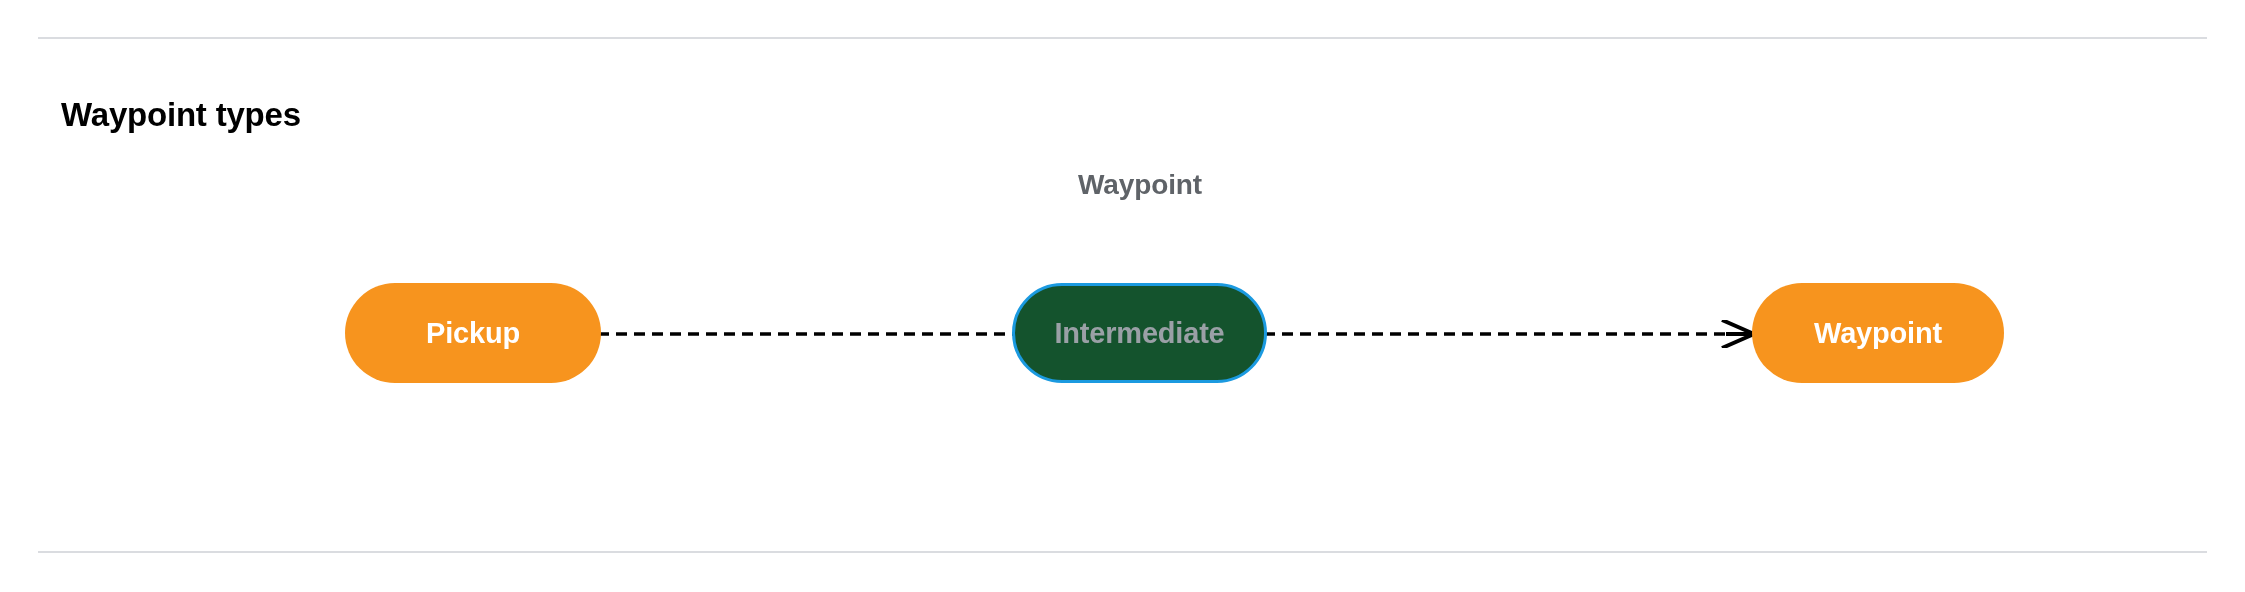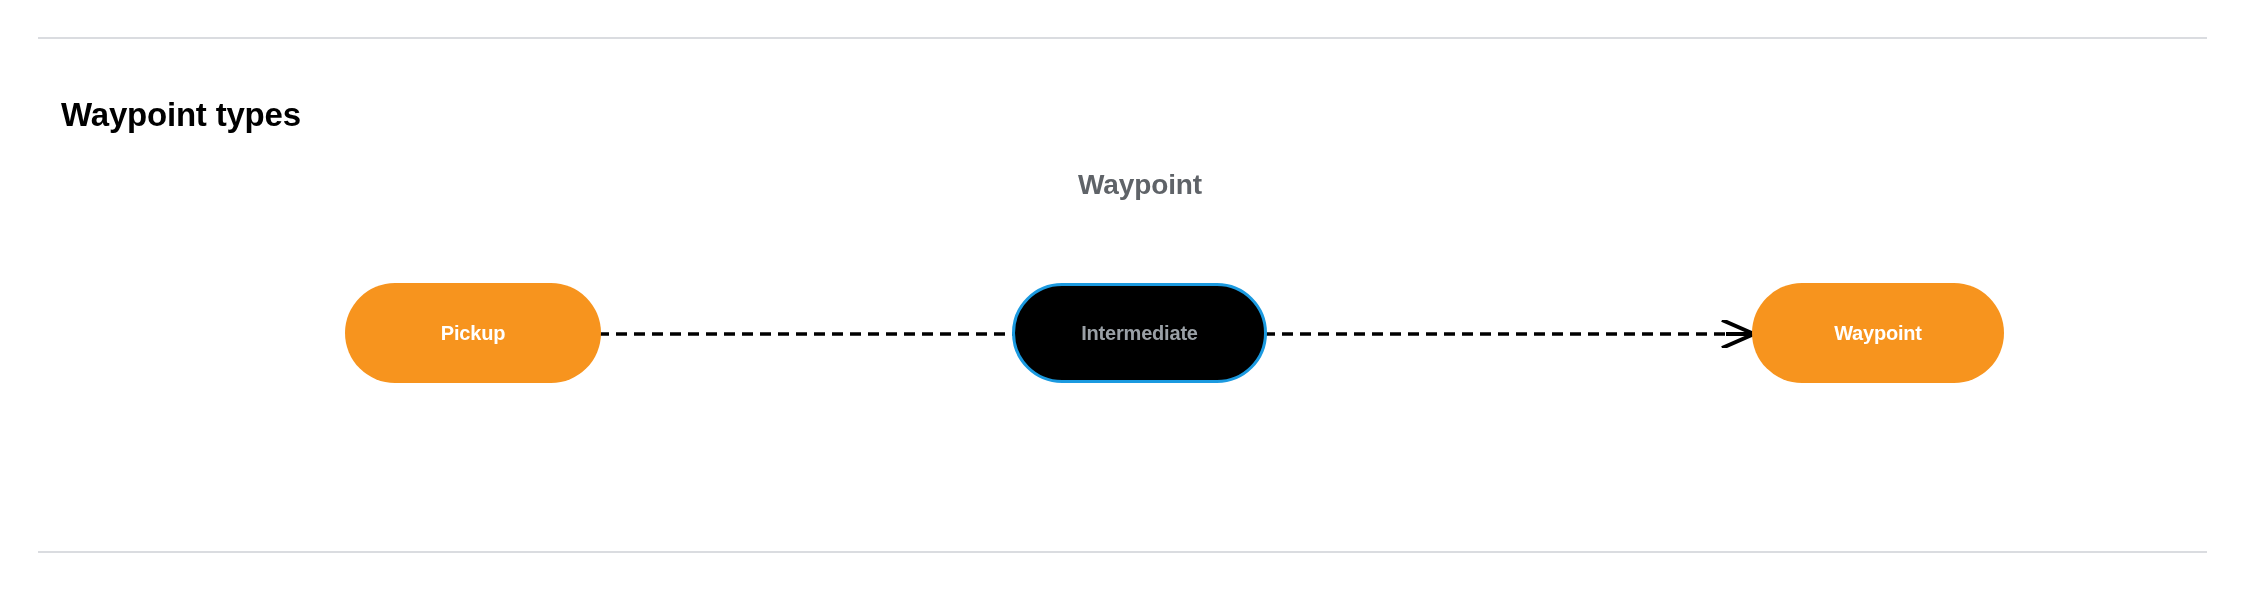--- a/index.html
+++ b/index.html
@@ -73,37 +73,37 @@
   
   .node {
     position: absolute;
     top: 283px;
     height: 100px;
     border-radius: 50px;
     display: flex;
     align-items: center;
     justify-content: center;
     box-sizing: border-box;
-    font-size: 20px;
+    font-size: 29px;
     font-weight: 700;
     letter-spacing: -0.2px;
     white-space: nowrap;
   }
 
   .node-pickup {
     left: 345px;
     width: 256px;
     background: #f7941e;
     color: #ffffff;
   }
 
   .node-intermediate {
     left: 1012px;
     width: 255px;
-    background: #000000;
+    background: #14532d;
     border: 3px solid #1b9ae0;
     color: #9aa0a6;
   }
 
   .node-dropoff {
     left: 1752px;
     width: 252px;
     background: #f7941e;
     color: #ffffff;
   }

